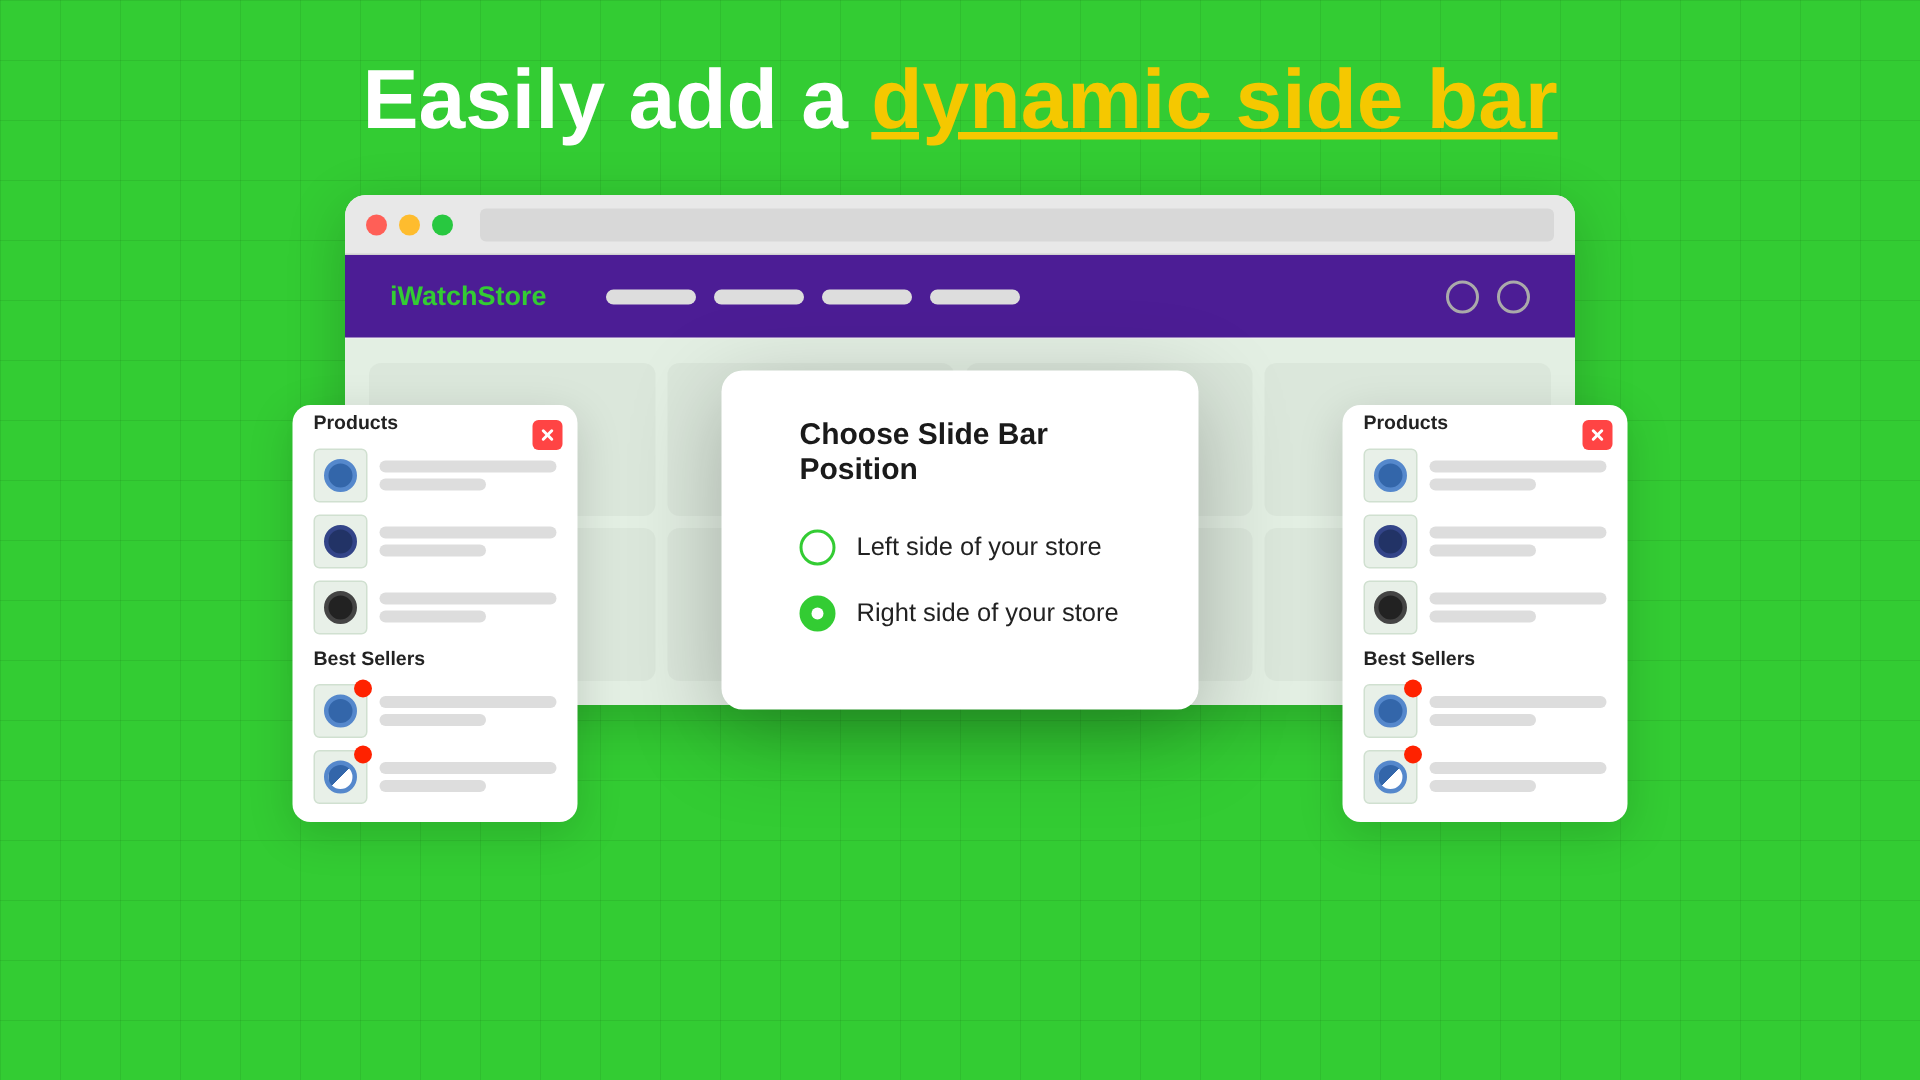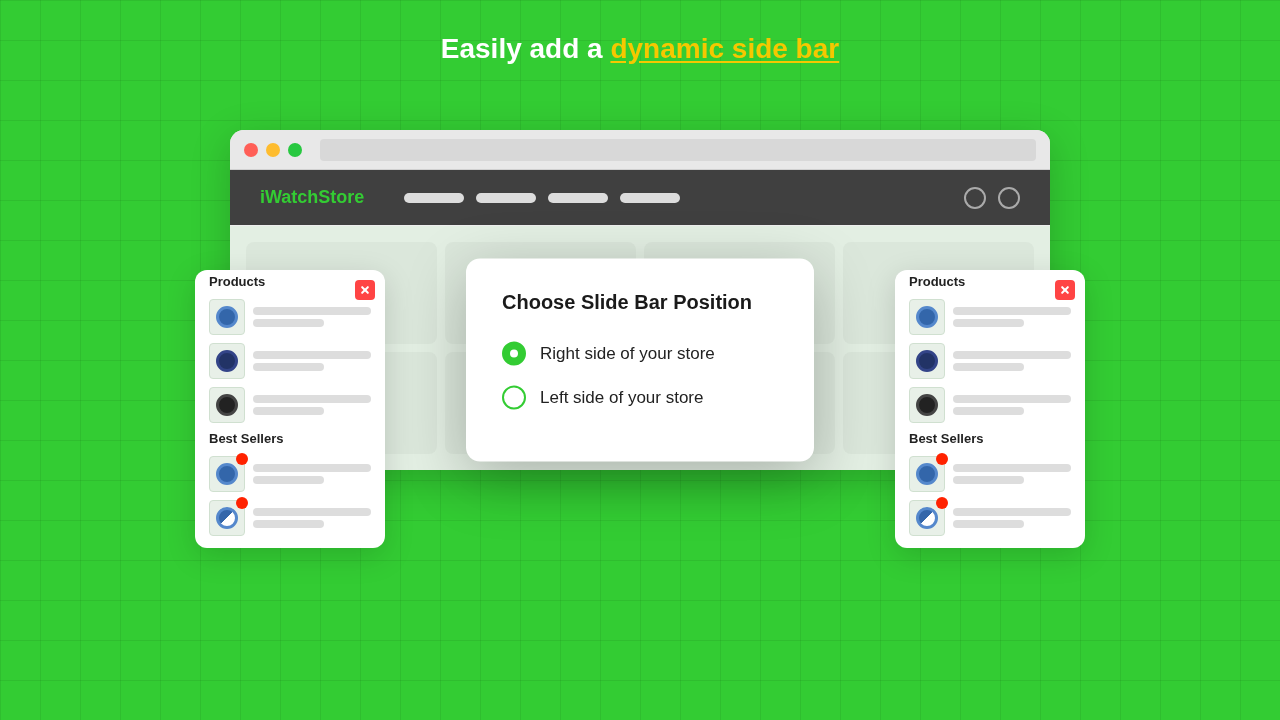--- a/index.html
+++ b/index.html
@@ -30,21 +30,21 @@
       height: 720px;
     }
 
     
     .header {
       text-align: center;
       padding-top: 32px;
       padding-bottom: 10px;
     }
     .header-title {
-      font-size: 28px;
+      font-size: 56px;
       font-weight: 800;
       color: #ffffff;
       line-height: 1.2;
     }
     .header-title .highlight {
       color: #f5c800;
       text-decoration: underline;
       text-underline-offset: 3px;
     }
     .header-subtitle {
@@ -93,21 +93,21 @@
 
     
     .browser-content {
       background: #ffffff;
       height: calc(100% - 40px);
       position: relative;
       overflow: hidden;
     }
     .store-navbar {
       height: 56px;
-      background: #404040;
+      background: #4c1d95;
       border-bottom: 1px solid #eee;
       display: flex;
       align-items: center;
       padding: 0 30px;
       gap: 20px;
     }
     .store-logo {
       font-size: 18px;
       font-weight: 700;
       color: #333;
@@ -292,25 +292,25 @@
       background: #ff2200;
       border-radius: 50%;
     }
 
     
     .modal-dialog {
       position: absolute;
       top: 50%;
       left: 50%;
       transform: translate(-50%, -50%);
-      width: 348px;
+      width: 318px;
       background: #fff;
       border-radius: 14px;
       box-shadow: 0 16px 60px rgba(0,0,0,0.25);
-      padding: 32px 36px;
+      padding: 32px 52px;
       z-index: 20;
     }
     .modal-title {
       font-size: 20px;
       font-weight: 700;
       color: #1a1a1a;
       margin-bottom: 28px;
     }
     .radio-option {
       display: flex;
@@ -510,25 +510,25 @@
           <div class="product-line short"></div>
         </div>
       </div>
     </div>
   </div>
 
   <div class="modal-dialog">
     <div class="modal-title">Choose Slide Bar Position</div>
 
     <div class="radio-option">
+      <div class="radio-circle">
+      </div>
+      <span class="radio-label">Left side of your store</span>
+    </div>
+
+    <div class="radio-option">
       <div class="radio-circle selected">
       </div>
       <span class="radio-label">Right side of your store</span>
     </div>
-
-    <div class="radio-option">
-      <div class="radio-circle">
-      </div>
-      <span class="radio-label">Left side of your store</span>
-    </div>
   </div>
 
 </div>
 
 </body></html>

